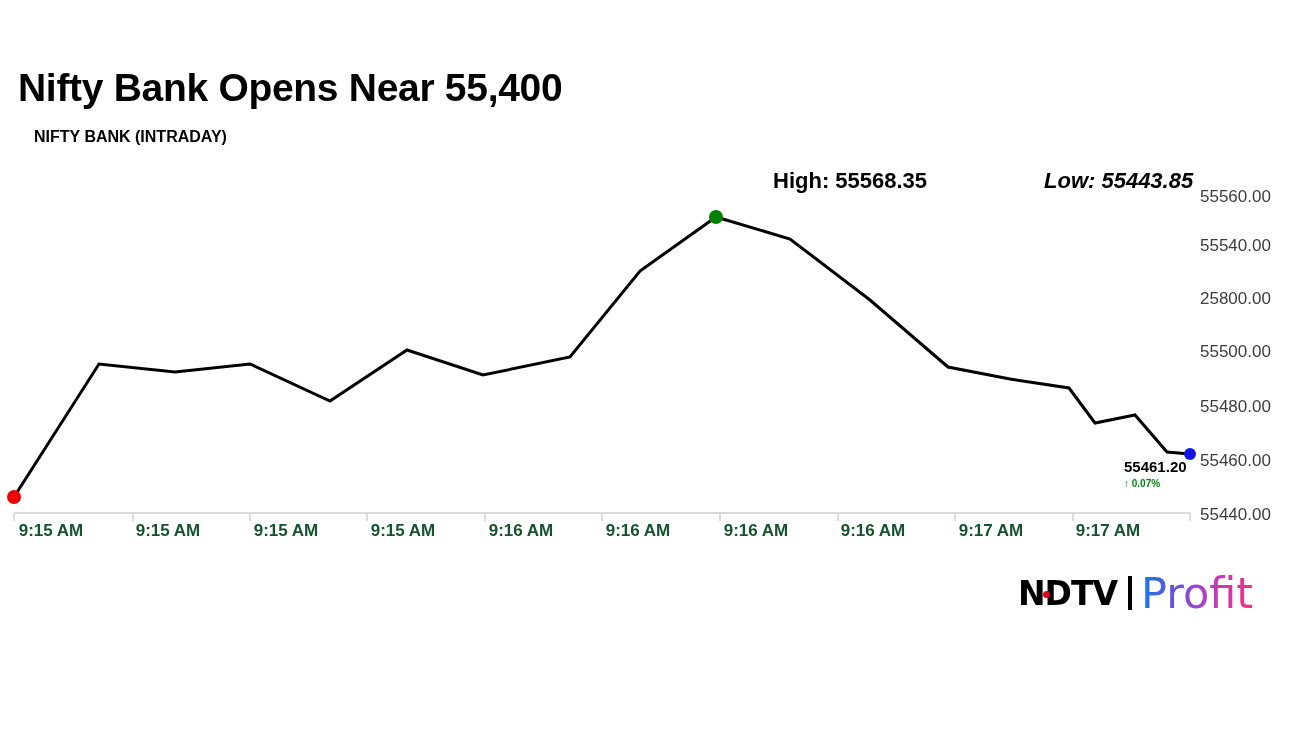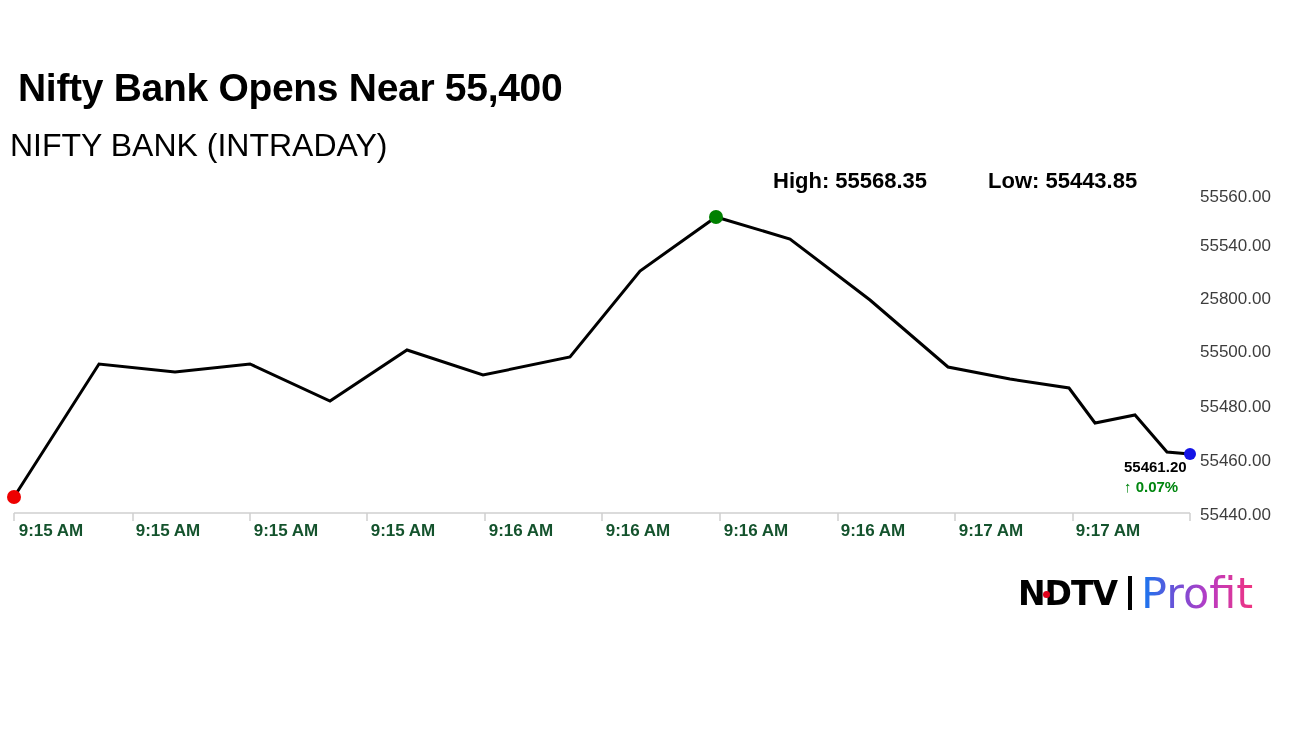--- a/index.html
+++ b/index.html
@@ -24,37 +24,37 @@
     left: 18px;
     top: 68px;
     font-size: 39px;
     font-weight: bold;
     letter-spacing: -0.3px;
     line-height: 1;
     white-space: nowrap;
   }
   .subhead {
     position: absolute;
-    left: 10px;
+    left: 34px;
     top: 129px;
-    font-size: 32px;
-    font-weight: normal;
+    font-size: 16px;
+    font-weight: bold;
     line-height: 1;
     white-space: nowrap;
   }
   .stat {
     position: absolute;
     top: 170px;
     font-size: 22px;
     font-weight: bold;
     line-height: 1;
     white-space: nowrap;
   }
   .stat-high { left: 773px; }
-  .stat-low  { left: 988px; }
+  .stat-low  { left: 1044px; font-style: italic; }
 
   .plot {
     position: absolute;
     left: 0;
     top: 180px;
     width: 1296px;
     height: 345px;
   }
   .plot svg { display: block; }
 
@@ -83,21 +83,21 @@
     font-size: 15px;
     font-weight: bold;
     line-height: 1;
     white-space: nowrap;
     text-align: left;
   }
   .last-change {
     position: absolute;
     left: 1124px;
     top: 479px;
-    font-size: 15px;
+    font-size: 10px;
     font-weight: bold;
     color: #00860f;
     line-height: 1;
     white-space: nowrap;
   }
   .logo {
     position: absolute;
     left: 990px;
     top: 573px;
     display: flex;

